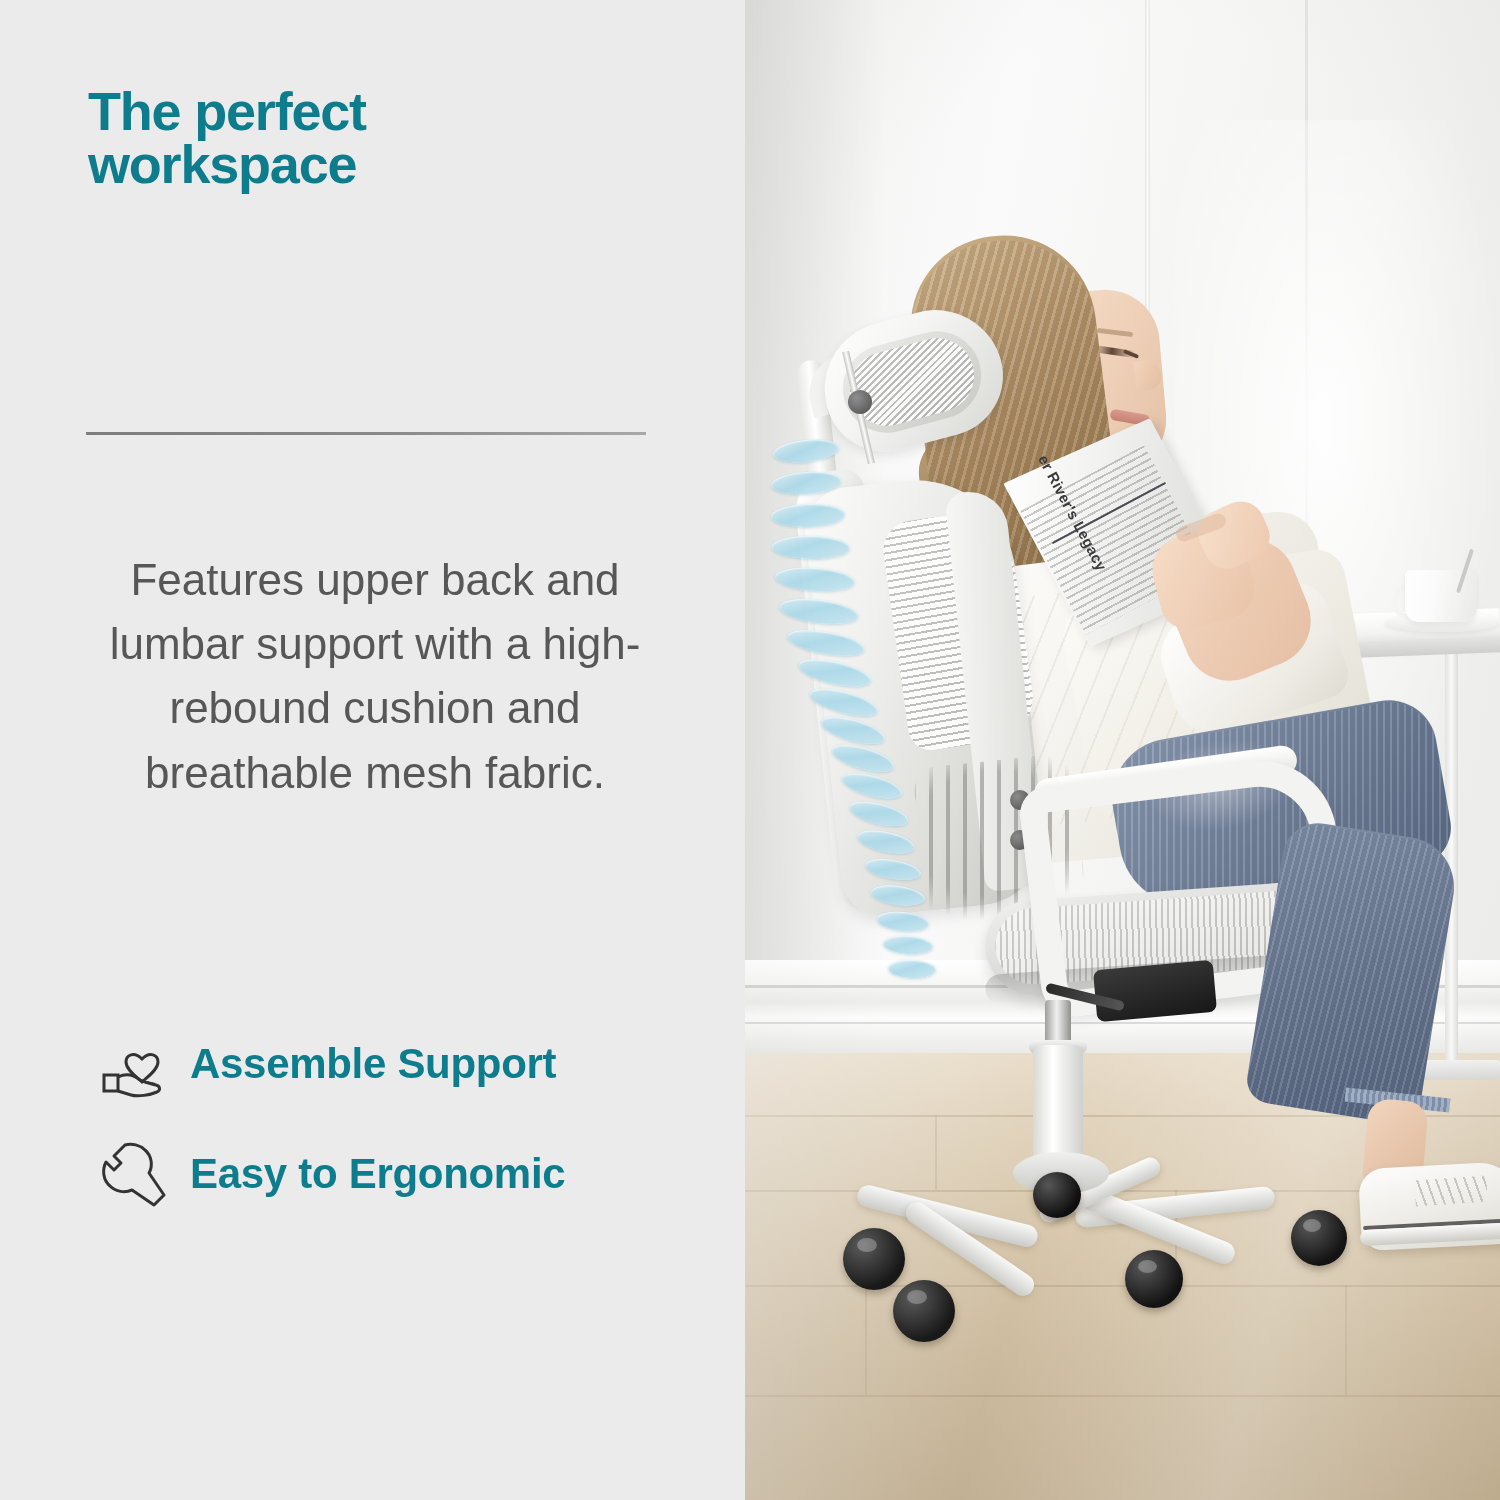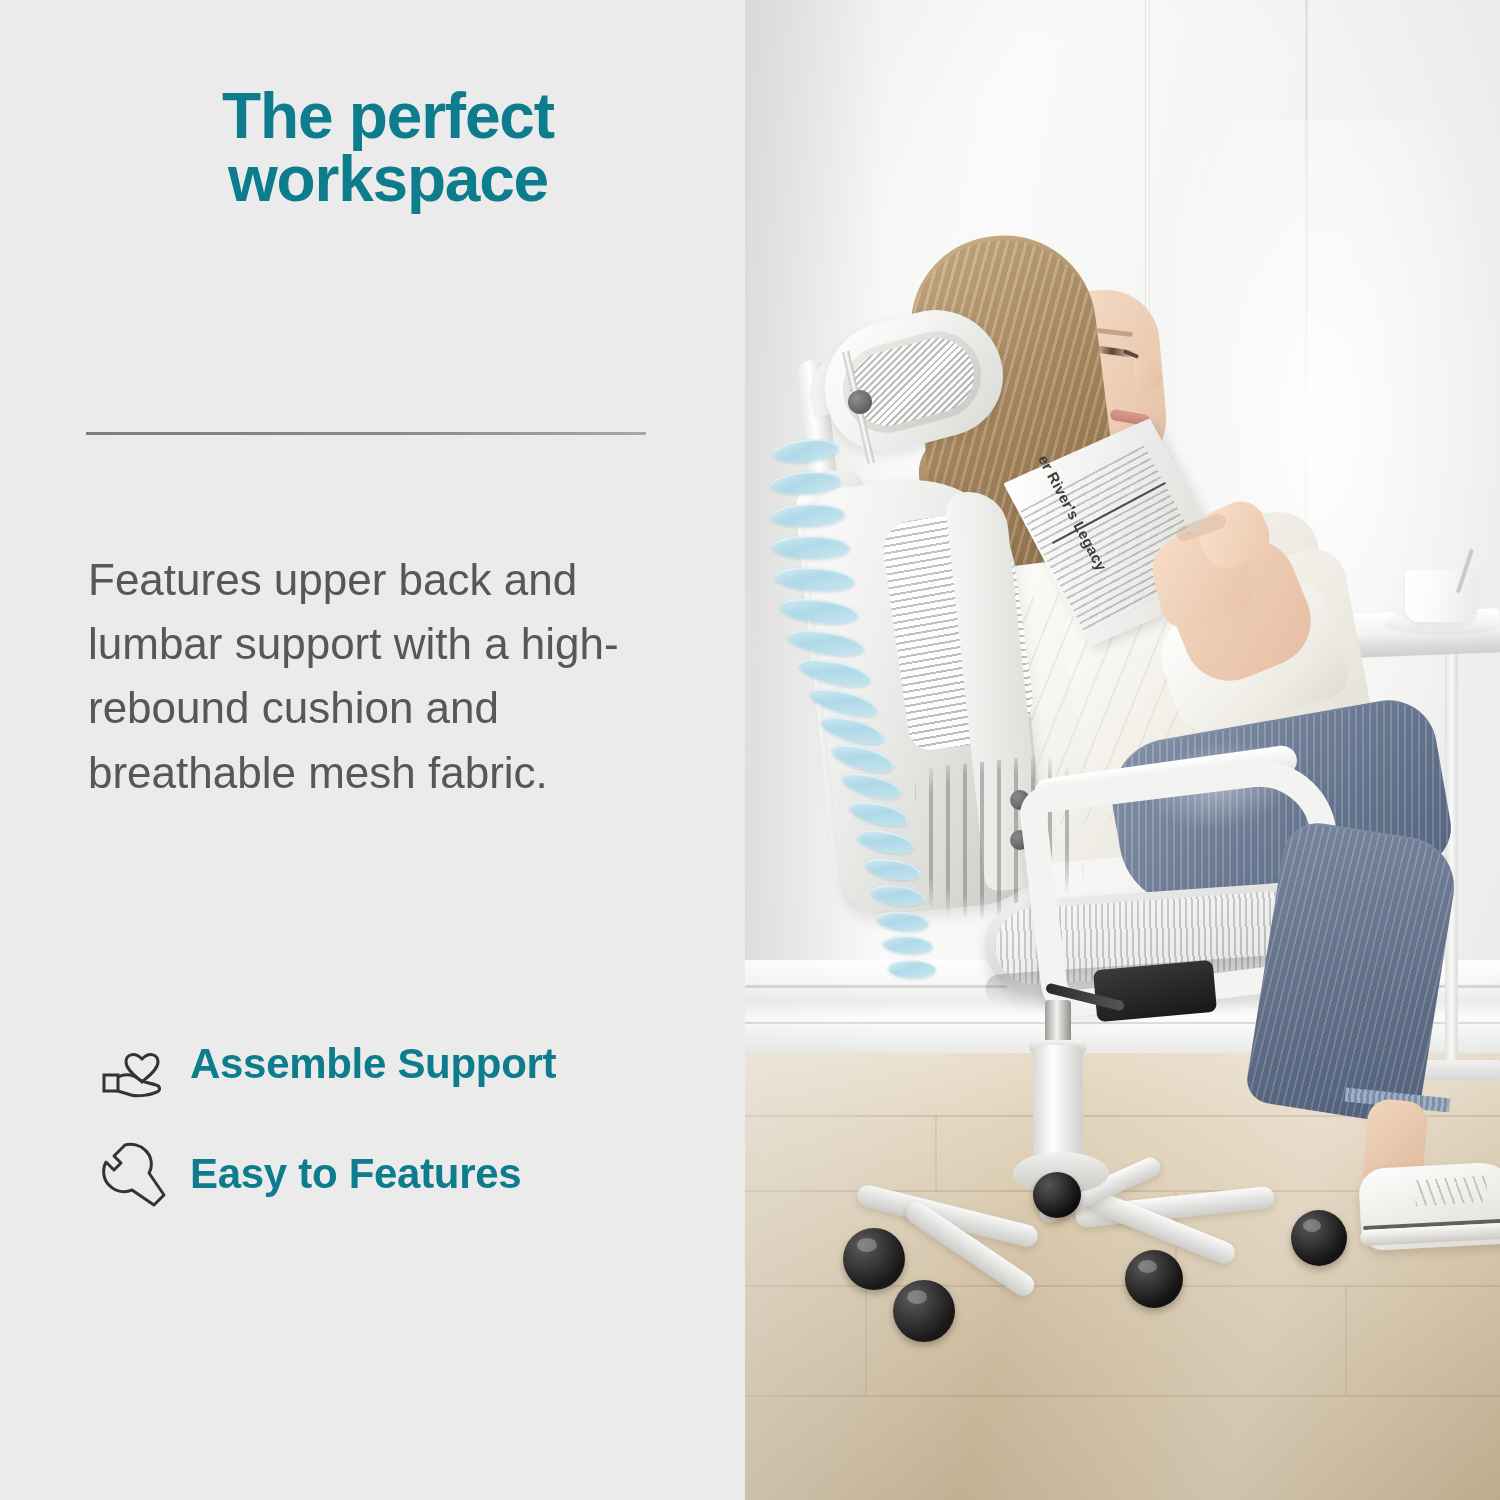--- a/index.html
+++ b/index.html
@@ -9,33 +9,33 @@
     background:#ebebeb;
     overflow:hidden;
   }
   .page{position:relative;width:1500px;height:1500px;background:#ebebeb;}
 
   
   .left-panel{position:absolute;left:0;top:0;width:745px;height:1500px;background:#ebebeb;}
 
   .headline{
     position:absolute;left:88px;top:85px;width:600px;
-    font-size:64px;line-height:0.99;font-weight:bold;
-    color:#0d7c8c;letter-spacing:-1.2px;text-align:center;
+    font-size:54px;line-height:0.99;font-weight:bold;
+    color:#0d7c8c;letter-spacing:-1.2px;
   }
   .headline .hl-line{display:block;}
 
   .divider{
     position:absolute;left:86px;top:432px;width:560px;height:3px;
     background:linear-gradient(90deg,#7d7d7d 0%,#8a8a8a 55%,#a8a8a8 100%);
   }
 
   .body-copy{
-    position:absolute;left:88px;top:548px;width:590px;
-    font-size:44px;line-height:1.46;color:#575757;font-weight:400;
+    position:absolute;left:80px;top:548px;width:590px;
+    font-size:44px;line-height:1.46;color:#575757;font-weight:400;text-align:center;
   }
 
   
   .features{position:absolute;left:96px;top:1012px;width:640px;}
   .feature-row{
     display:flex;align-items:center;height:104px;margin-bottom:6px;
   }
   .feature-icon{
     width:78px;height:78px;flex:0 0 78px;display:flex;align-items:center;justify-content:center;
   }
@@ -325,21 +325,21 @@
       </div>
 
       <div class="feature-row">
         <span class="feature-icon">
           <svg width="70" height="70" viewBox="0 0 70 70">
             <path d="M25 6 L14 17 L21 24 L14 31 L6 23 L6 23 C2 31 3 41 10 47
                      C16 53 25 54 32 51 L54 66 L64 56 L49 34
                      C53 27 52 17 45 11 C40 6 32 4 25 6 Z" fill="none" stroke="#333" stroke-width="3" stroke-linejoin="round"></path>
           </svg>
         </span>
-        <span class="feature-label">Easy to Features</span>
+        <span class="feature-label">Easy to Ergonomic</span>
       </div>
 
     </div>
   </div>
 
   <div class="photo">
 
     <div class="wall"></div>
     <div class="wall-shadow-left"></div>
     <div class="wall-seam"></div>

